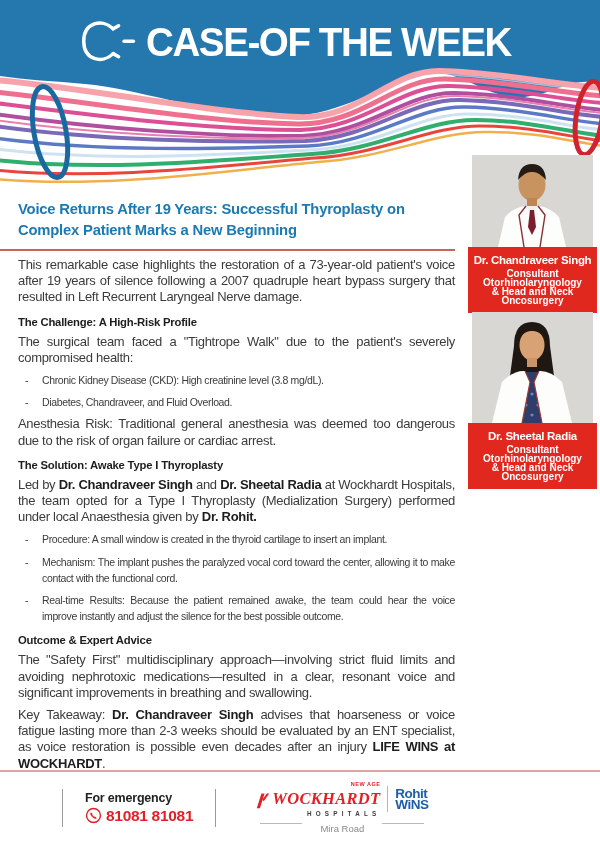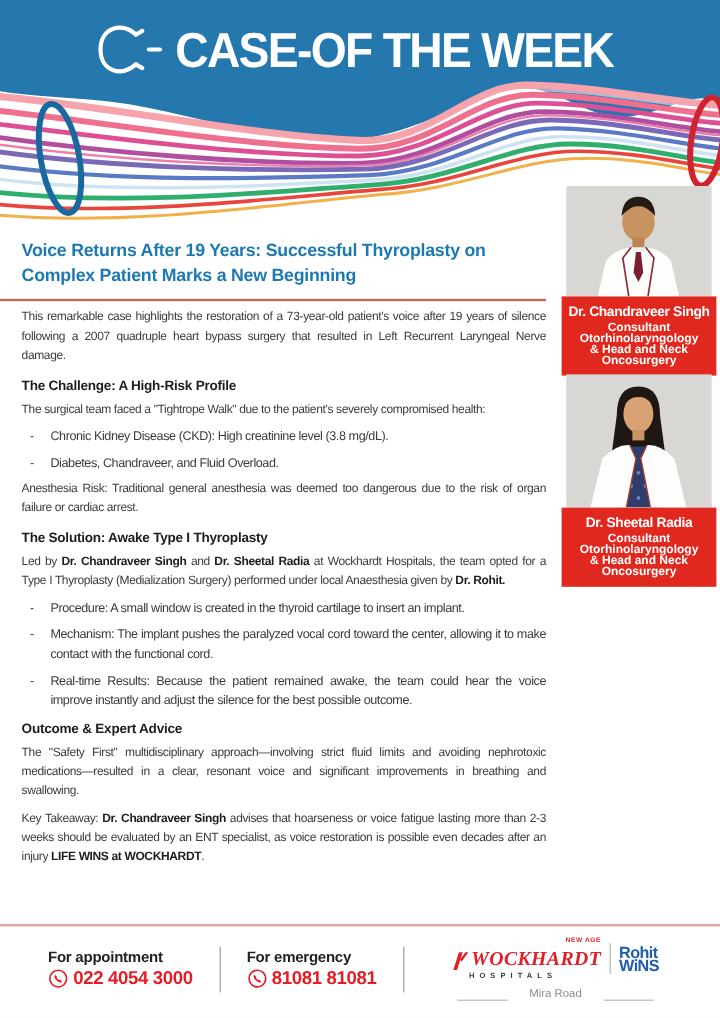--- a/index.html
+++ b/index.html
@@ -26,21 +26,21 @@
   
   .article { position:absolute; top:199px; left:18px; width:437px; }
   .article-title {
     color:var(--title_blue,#1c79b1); font-weight:bold; font-size:14.8px;
     letter-spacing:-0.2px; line-height:21px;
   }
   .title-rule {
     margin:8px 0 0 -18px; width:455px; height:2px;
     background:var(--rule_red,#c4675b); border:none;
   }
-  .article p { font-size:10px; letter-spacing:-0.3px; line-height:16.2px;
+  .article p { font-size:13px; letter-spacing:-0.3px; line-height:16.2px;
     text-align:justify; margin:6px 0; }
   .article h3 { font-size:11.3px; color:#1d1d1d; margin:10px 0 4px; letter-spacing:-0.2px; }
   .b { font-weight:bold; color:#1d1d1d; }
   .bullet { display:flex; margin:6px 0; font-size:10.5px; letter-spacing:-0.35px; line-height:16.2px; }
   .bullet .dash { flex:none; width:24px; padding-left:7px; }
   .bullet .bt { flex:1; text-align:justify; }
   
   .doc-card { position:absolute; left:468px; width:129px; }
   .doc-card.first { top:155px; }
   .doc-card.second { top:312px; }
@@ -57,33 +57,33 @@
     display:flex; align-items:center; padding:0 0 6px 40px;
   }
   .contact-block { flex:none; }
   .contact-label { font-size:12.5px; font-weight:bold; color:#222; letter-spacing:-0.2px; }
   .contact-phone { display:flex; align-items:center; gap:4px; margin-top:2px;
     color:var(--brand_red,#e41e26); font-size:15.5px; font-weight:bold; letter-spacing:-0.3px; }
   .contact-phone svg { width:17px; height:17px; }
   .v-div { flex:none; width:1px; height:38px; background:#9a9a9a; margin:0 22px; }
   .brand { flex:none; margin-left:18px; }
   .brand-top { display:flex; align-items:center; }
-  .wock { position:relative; padding-top:8px; }
+  .wock { position:relative; padding-top:8px;text-align:right; }
   .new-age { position:absolute; top:0; right:0; font-size:5.5px; font-weight:bold;
     color:var(--brand_red,#e41e26); letter-spacing:.5px; }
   .wock-row { display:flex; align-items:flex-end; gap:2px; }
   .wock-row svg { width:14px; height:17px; }
   .wock-name { font-family:"Liberation Serif", serif; font-style:italic; font-weight:bold;
     font-size:16.5px; color:var(--brand_red,#e41e26); letter-spacing:.3px; }
   .hospitals { font-size:6.3px; font-weight:bold; color:#3c3c3c; letter-spacing:4.2px;
     margin-top:1px; padding-left:14px; }
   .v-div.small { height:26px; margin:0 7px; background:#b5b5b5; }
   .lifewins { color:var(--life_wins_blue,#1e5fa8); font-weight:bold; font-size:13.5px;
     line-height:11.5px; letter-spacing:-0.5px; }
-  .mira { display:flex; align-items:flex-end; justify-content:center; gap:18px; margin-top:6px; }
+  .mira { display:flex; align-items:flex-start; justify-content:center; gap:18px; margin-top:6px; }
   .mira .line { display:inline-block; width:42px; height:1px; background:#b9b9b9; }
   .mira .loc { font-size:9.5px; color:#8a8a8a; }
 </style>
 </head>
 <body>
 
 <div class="page">
 
   <div class="hero">
     <svg width="600" height="185" viewBox="0 0 600 185">
@@ -205,30 +205,20 @@
     <div class="doc-banner">
       <div class="doc-name">Dr. Sheetal Radia</div>
       <div class="doc-spec">
         <div>Consultant Otorhinolaryngology</div>
         <div>&amp; Head and Neck Oncosurgery</div>
       </div>
     </div>
   </div>
 
   <div class="footer">
-    <div class="contact-block">
-      <div class="contact-label">For appointment</div>
-      <div class="contact-phone">
-        <svg viewBox="0 0 22 22">
-          <circle cx="11" cy="11" r="9" fill="none" stroke="#e41e26" stroke-width="1.8"></circle>
-          <path d="M7.6,6.8 c-1,1.2 -0.9,3 0.3,4.5 l2.8,2.8 c1.5,1.2 3.3,1.3 4.5,0.3 l-2.2,-2.2 -1.3,0.4 -2.3,-2.3 0.4,-1.3 Z" fill="#e41e26"></path>
-        </svg>
-        <span>022 4054 3000</span>
-      </div>
-    </div>
     <div class="v-div"></div>
     <div class="contact-block">
       <div class="contact-label">For emergency</div>
       <div class="contact-phone">
         <svg viewBox="0 0 22 22">
           <circle cx="11" cy="11" r="9" fill="none" stroke="#e41e26" stroke-width="1.8"></circle>
           <path d="M7.6,6.8 c-1,1.2 -0.9,3 0.3,4.5 l2.8,2.8 c1.5,1.2 3.3,1.3 4.5,0.3 l-2.2,-2.2 -1.3,0.4 -2.3,-2.3 0.4,-1.3 Z" fill="#e41e26"></path>
         </svg>
         <span>81081 81081</span>
       </div>

